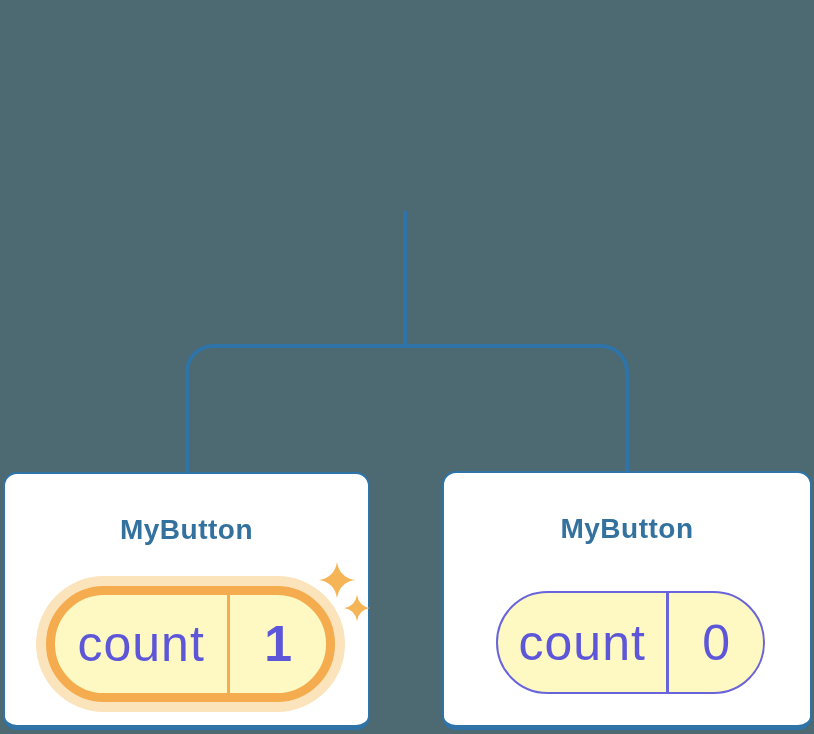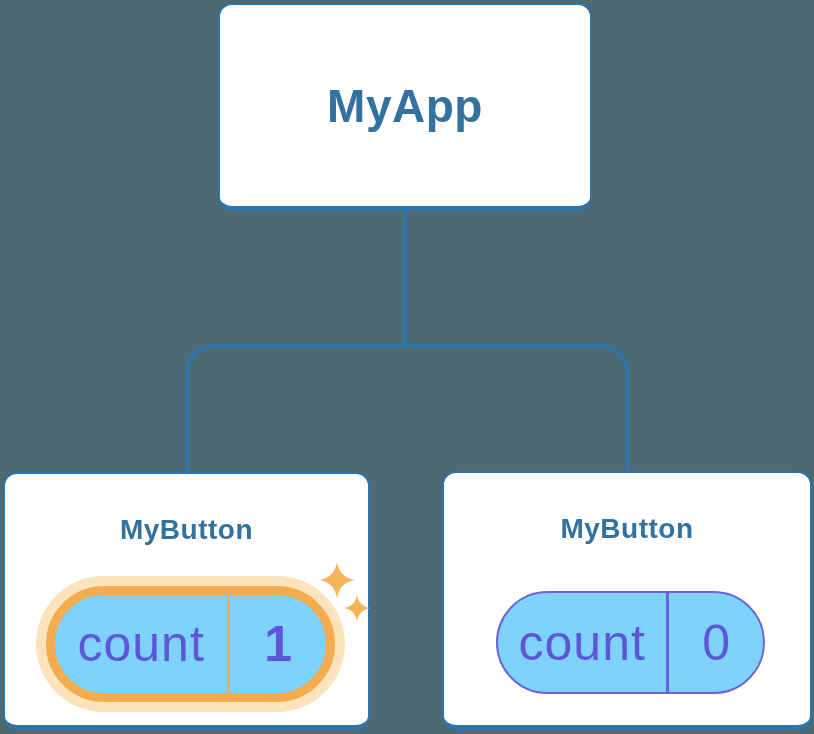--- a/index.html
+++ b/index.html
@@ -27,21 +27,21 @@
 
   
   .stem{position:absolute;left:403px;top:211px;width:4px;height:137px;background:var(--line);}
   .branch{
     position:absolute;left:185px;top:344px;width:444px;height:128px;
     border-top:4px solid var(--line);border-left:4px solid var(--line);border-right:4px solid var(--line);
     border-top-left-radius:28px;border-top-right-radius:28px;
   }
 
   
-  .pill{position:absolute;background:#7dd3fc;display:flex;align-items:stretch;overflow:hidden;}
+  .pill{position:absolute;background:#fef9c3;display:flex;align-items:stretch;overflow:hidden;}
   .pill-plain{
     left:52px;top:118px;width:269px;height:103px;
     border:2px solid var(--purple-border);border-radius:999px;
   }
   .pill-highlight{
     left:41px;top:112px;width:289px;height:116px;
     border:9px solid var(--orange);border-radius:999px;
     box-shadow:0 0 0 10px var(--halo);
   }
   .pill-key{
@@ -56,23 +56,20 @@
   }
   .pill-value.bold{font-weight:700;}
 
   .sparkles{position:absolute;left:303px;top:84px;width:72px;height:72px;}
 </style>
 </head>
 <body>
 
 <div class="stage">
 
-  <div class="node node-root">
-    <div class="node-title">MyApp</div>
-  </div>
 
   <div class="stem"></div>
   <div class="branch"></div>
 
   <div class="node node-child-left">
     <div class="node-title">MyButton</div>
     <div class="pill pill-highlight">
       <div class="pill-key">count</div>
       <div class="pill-divider"></div>
       <div class="pill-value bold">1</div>

